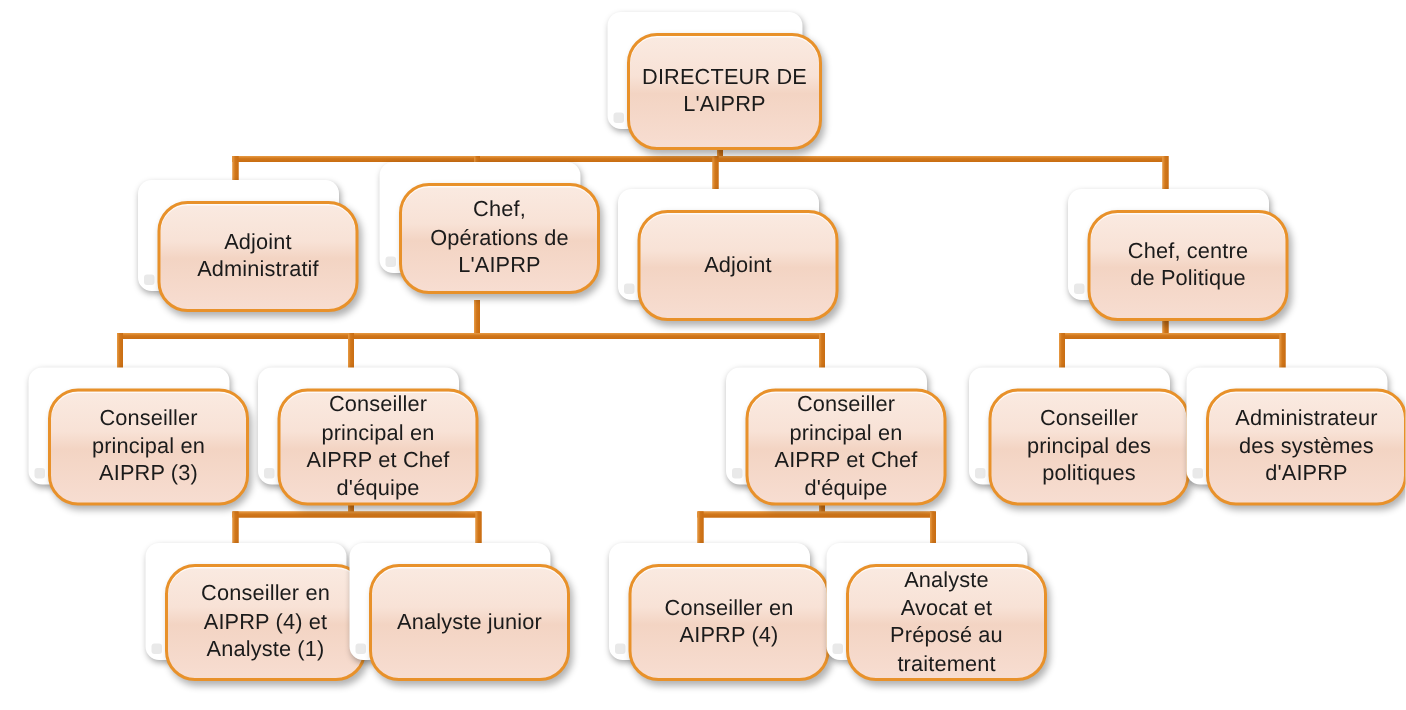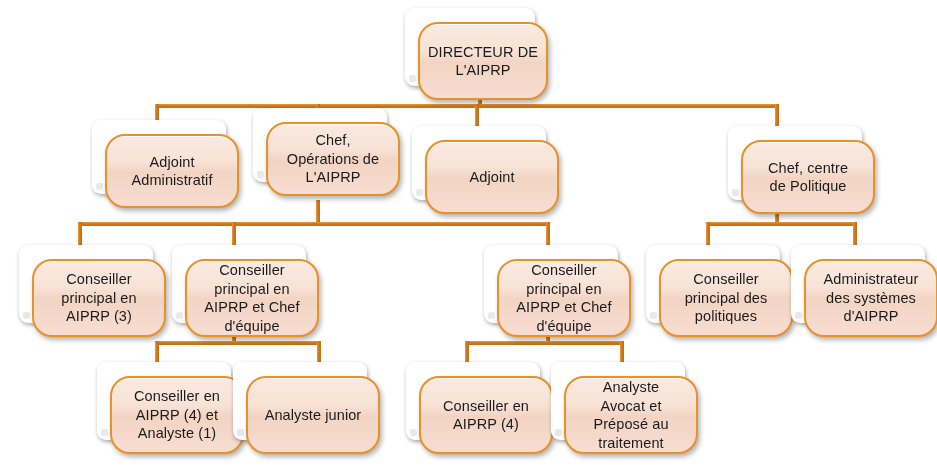--- a/index.html
+++ b/index.html
@@ -139,21 +139,21 @@
 Opérations de
 L'AIPRP</div>
         </div>
       </div>
       <div class="node" style="left: 412px; top: 126px; width: 134px; height: 74px;">
         <div class="backcard"></div>
         <div class="frontcard">
           <div class="label">Adjoint</div>
         </div>
       </div>
-      <div class="node" style="left: 728px; top: 126px; width: 134px; height: 74px;">
+      <div class="node" style="left: 712px; top: 126px; width: 134px; height: 74px;">
         <div class="backcard"></div>
         <div class="frontcard">
           <div class="label">Chef, centre
 de Politique</div>
         </div>
       </div>
       <div class="node" style="left: 19px; top: 245px; width: 134px; height: 78px;">
         <div class="backcard"></div>
         <div class="frontcard">
           <div class="label">Conseiller

